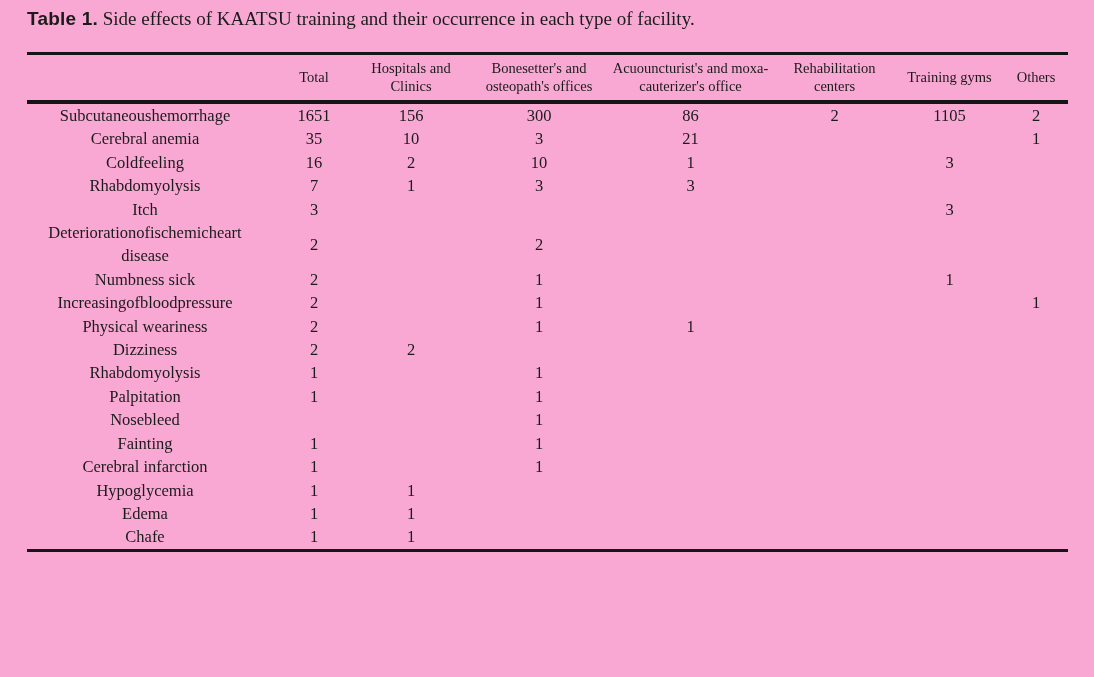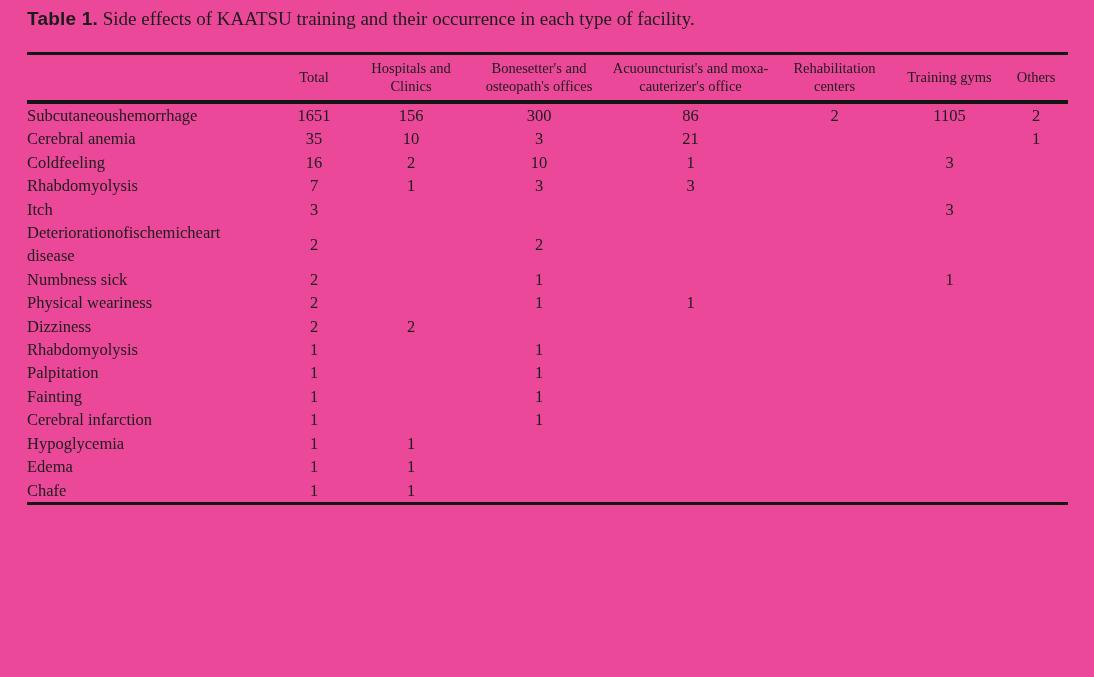--- a/index.html
+++ b/index.html
@@ -11,21 +11,21 @@
     height: 677px;
     background: #fdfdfc;
     font-family: "Liberation Serif", serif;
     color: #1b1b1b;
     overflow: hidden;
   }
   .sheet {
     position: relative;
     width: 1094px;
     height: 677px;
-    background: #ec4899;
+    background: #f9a8d4;
   }
   .caption {
     position: absolute;
     left: 27px;
     top: 7px;
     font-size: 19px;
     line-height: 24px;
     white-space: nowrap;
   }
   .caption .cap-bold {
@@ -57,21 +57,21 @@
     border-bottom: 4px solid #151515;
   }
   tbody th, tbody td {
     font-weight: 400;
     font-size: 16.5px;
     line-height: 23.4px;
     padding: 0;
     vertical-align: middle;
   }
   tbody th.rowlabel {
-    text-align: left;
+    text-align: center;
     padding-right: 14px;
   }
   tbody td.cell {
     text-align: center;
   }
 </style>
 </head>
 <body>
 
 <div class="sheet">
@@ -169,20 +169,30 @@
           <th class="rowlabel">Numbness sick</th>
           <td class="cell">2</td>
           <td class="cell"></td>
           <td class="cell">1</td>
           <td class="cell"></td>
           <td class="cell"></td>
           <td class="cell">1</td>
           <td class="cell"></td>
         </tr>
         <tr>
+          <th class="rowlabel">Increasingofbloodpressure</th>
+          <td class="cell">2</td>
+          <td class="cell"></td>
+          <td class="cell">1</td>
+          <td class="cell"></td>
+          <td class="cell"></td>
+          <td class="cell"></td>
+          <td class="cell">1</td>
+        </tr>
+        <tr>
           <th class="rowlabel">Physical weariness</th>
           <td class="cell">2</td>
           <td class="cell"></td>
           <td class="cell">1</td>
           <td class="cell">1</td>
           <td class="cell"></td>
           <td class="cell"></td>
           <td class="cell"></td>
         </tr>
         <tr>
@@ -201,20 +211,30 @@
           <td class="cell"></td>
           <td class="cell">1</td>
           <td class="cell"></td>
           <td class="cell"></td>
           <td class="cell"></td>
           <td class="cell"></td>
         </tr>
         <tr>
           <th class="rowlabel">Palpitation</th>
           <td class="cell">1</td>
+          <td class="cell"></td>
+          <td class="cell">1</td>
+          <td class="cell"></td>
+          <td class="cell"></td>
+          <td class="cell"></td>
+          <td class="cell"></td>
+        </tr>
+        <tr>
+          <th class="rowlabel">Nosebleed</th>
+          <td class="cell"></td>
           <td class="cell"></td>
           <td class="cell">1</td>
           <td class="cell"></td>
           <td class="cell"></td>
           <td class="cell"></td>
           <td class="cell"></td>
         </tr>
         <tr>
           <th class="rowlabel">Fainting</th>
           <td class="cell">1</td>

